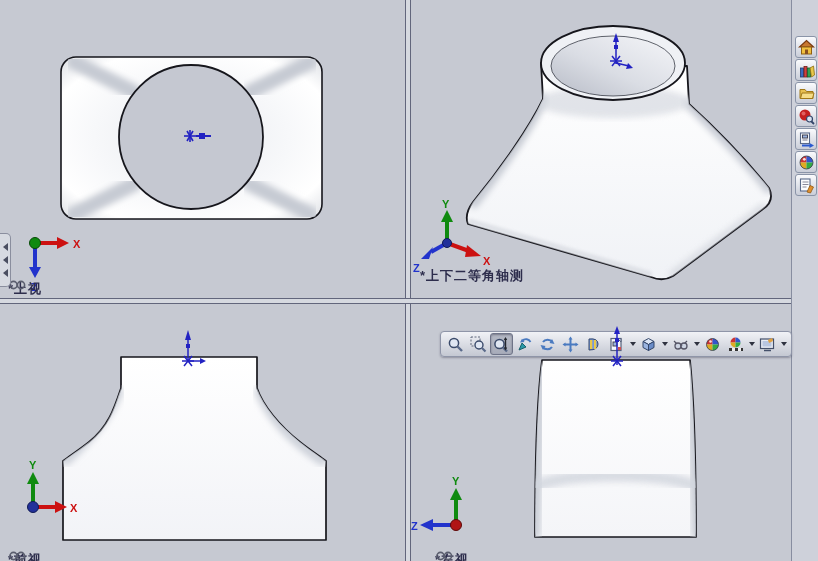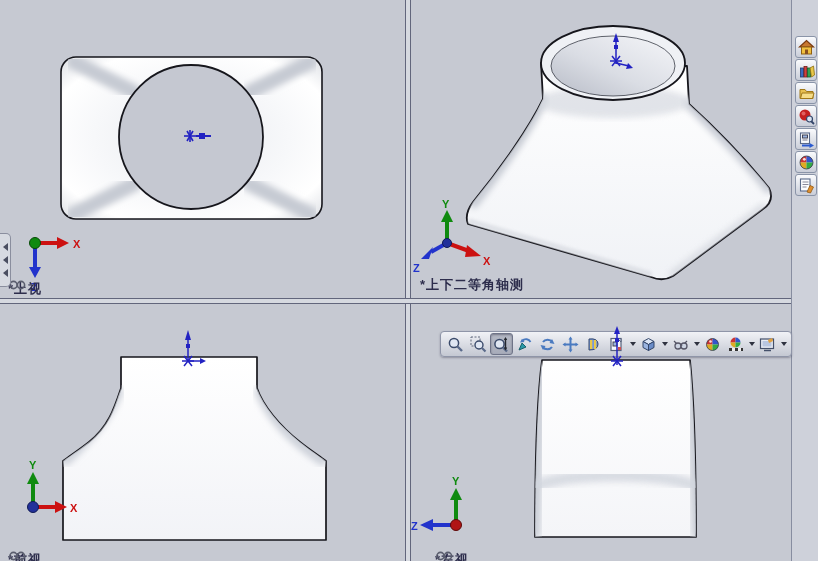--- a/index.html
+++ b/index.html
@@ -165,21 +165,21 @@
         <line x1="36" y1="243" x2="58" y2="251" stroke="#cc1111" stroke-width="4"></line>
         <polygon points="56,245 70,256 54,257" fill="#cc1111"></polygon>
         <line x1="36" y1="243" x2="20" y2="252" stroke="#2233cc" stroke-width="4"></line>
         <polygon points="22,247 10,259 18,259" fill="#2233cc"></polygon>
         <circle cx="36" cy="243" r="4.5" fill="#22309a" stroke="#101a55"></circle>
         <text x="31" y="208" font-size="11" font-weight="bold" fill="#0f8a0f">Y</text>
         <text x="72" y="265" font-size="11" font-weight="bold" fill="#cc1111">X</text>
         <text x="2" y="272" font-size="11" font-weight="bold" fill="#2233cc">Z</text>
       </g>
     </svg>
-    <div class="vp-label" style="left:9px;top:276px;">
+    <div class="vp-label" style="left:9px;top:267px;">
       <span>*上下二等角轴测</span>
     </div>
   </div>
 
   <div class="vp" style="left:0;top:304px;width:405px;height:257px;">
     <svg width="405" height="257" viewBox="0 0 405 257">
       <defs>
         <linearGradient id="fvGrad" x1="0" y1="0" x2="0" y2="1">
           <stop offset="0%" stop-color="#ffffff"></stop>
             <stop offset="100%" stop-color="#f2f3f7"></stop>

